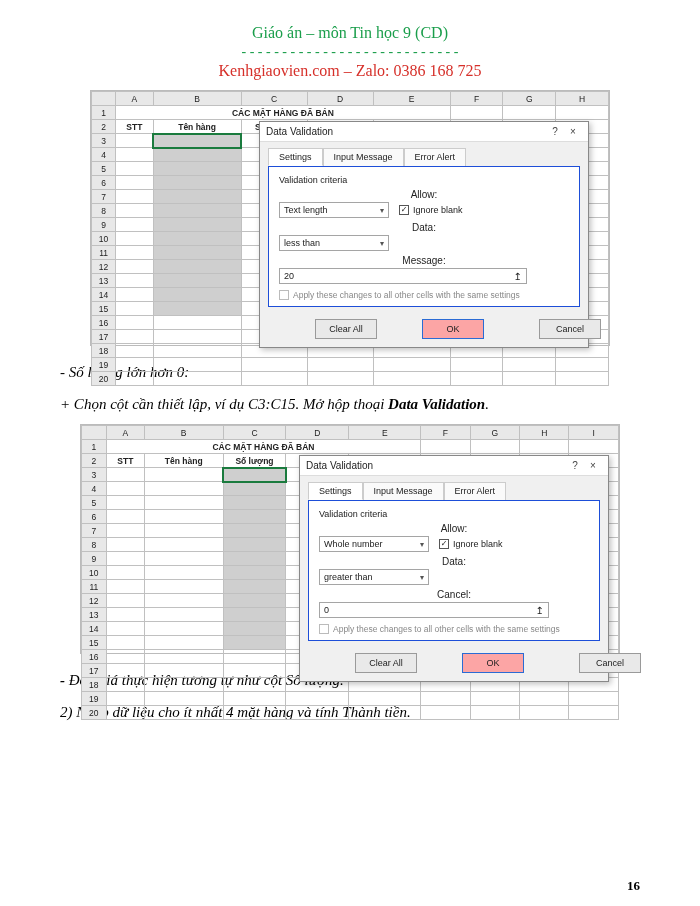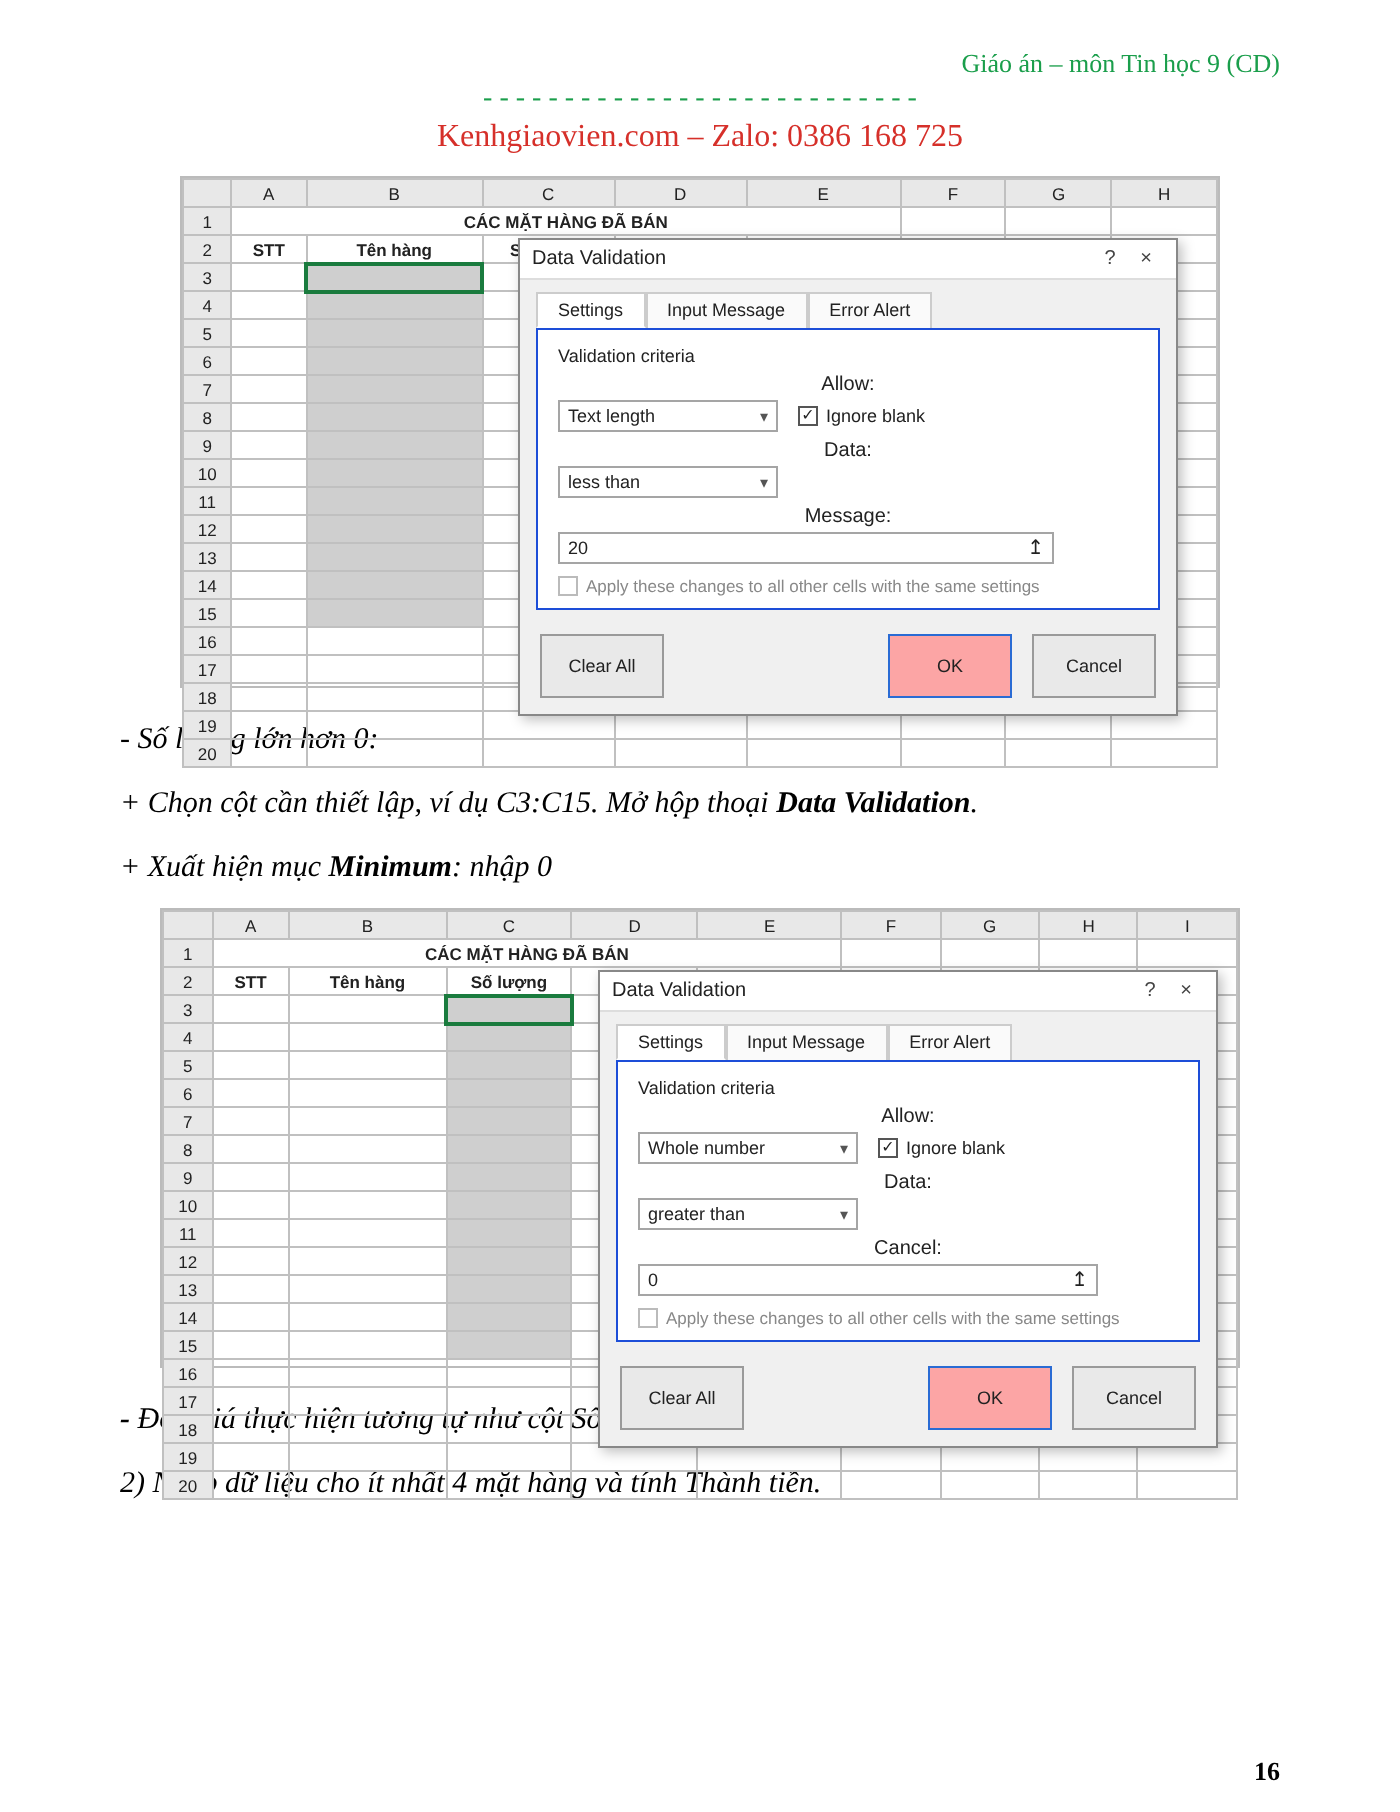--- a/index.html
+++ b/index.html
@@ -10,23 +10,23 @@
     background: #fff;
     width: 700px;
   }
   .page {
     width: 700px;
     min-height: 906px;
     padding: 24px 60px 20px 60px;
     position: relative;
   }
   .header-title {
-    text-align: right;
+    text-align: center;
     color: #1a9e4b;
-    font-size: 13px;
+    font-size: 16px;
     margin: 0 0 2px 0;
   }
   .header-sep {
     text-align: center;
     color: #1a9e4b;
     font-size: 14px;
     margin: 0 0 2px 0;
     letter-spacing: 0;
   }
   .header-sub {
@@ -141,23 +141,23 @@
   .chk { display: flex; align-items: center; gap: 4px; font-size: 9px; }
   .chk .box { width: 10px; height: 10px; border: 1px solid #555; display:flex;align-items:center;justify-content:center;font-size:8px;line-height:8px;}
   .dlg-note { font-size: 8.5px; color: #888; margin: 6px 0 0 0; display:flex;align-items:center;gap:4px;}
   .dlg-note .box { width: 10px; height: 10px; border: 1px solid #bbb; }
   .dlg-buttons {
     display: flex; justify-content: space-between; align-items: center;
     padding: 6px 10px 8px 10px;
   }
   .dlg-buttons .right { display: flex; gap: 10px; }
   .winbtn {
-    min-width: 62px; height: 32px;
+    min-width: 62px; height: 20px;
     border: 1px solid #9a9a9a; background: #e9e9e9;
-    font-size: 9px; display:flex;align-items:center;justify-content:center;
+    font-size: 9px; display:flex;align-items:center;justify-content:center;margin-left:45px;
   }
   .winbtn.primary { border: 1px solid #2a6bd4; background: #fca5a5; }
   
   .doc-line {
     font-size: 15px;
     margin: 8px 0;
     line-height: 1.6;
     font-style: italic;
     color: #000;
   }
@@ -476,23 +476,20 @@
             <div class="winbtn">Cancel</div>
           </div>
         </div>
       </div>
     </div>
   </div>
 
   <p class="doc-line">- Số lượng lớn hơn 0:</p>
   <p class="doc-line">
     <span>+ Chọn cột cần thiết lập, ví dụ C3:C15. Mở hộp thoại </span><strong class="ital">Data Validation</strong><span>.</span>
-  </p>
-  <p class="doc-line">
-    <span>+ Xuất hiện mục </span><strong class="ital">Minimum</strong><span>: nhập 0</span>
   </p>
 
   <div class="screenshot-wrap">
     <div class="ss ss2" style="height:230px;">
       <table class="grid" style="width:100%;">
         <colgroup>
           <col style="width:22px">
             <col style="width:34px">
             <col style="width:70px">
           <col style="width:56px">

